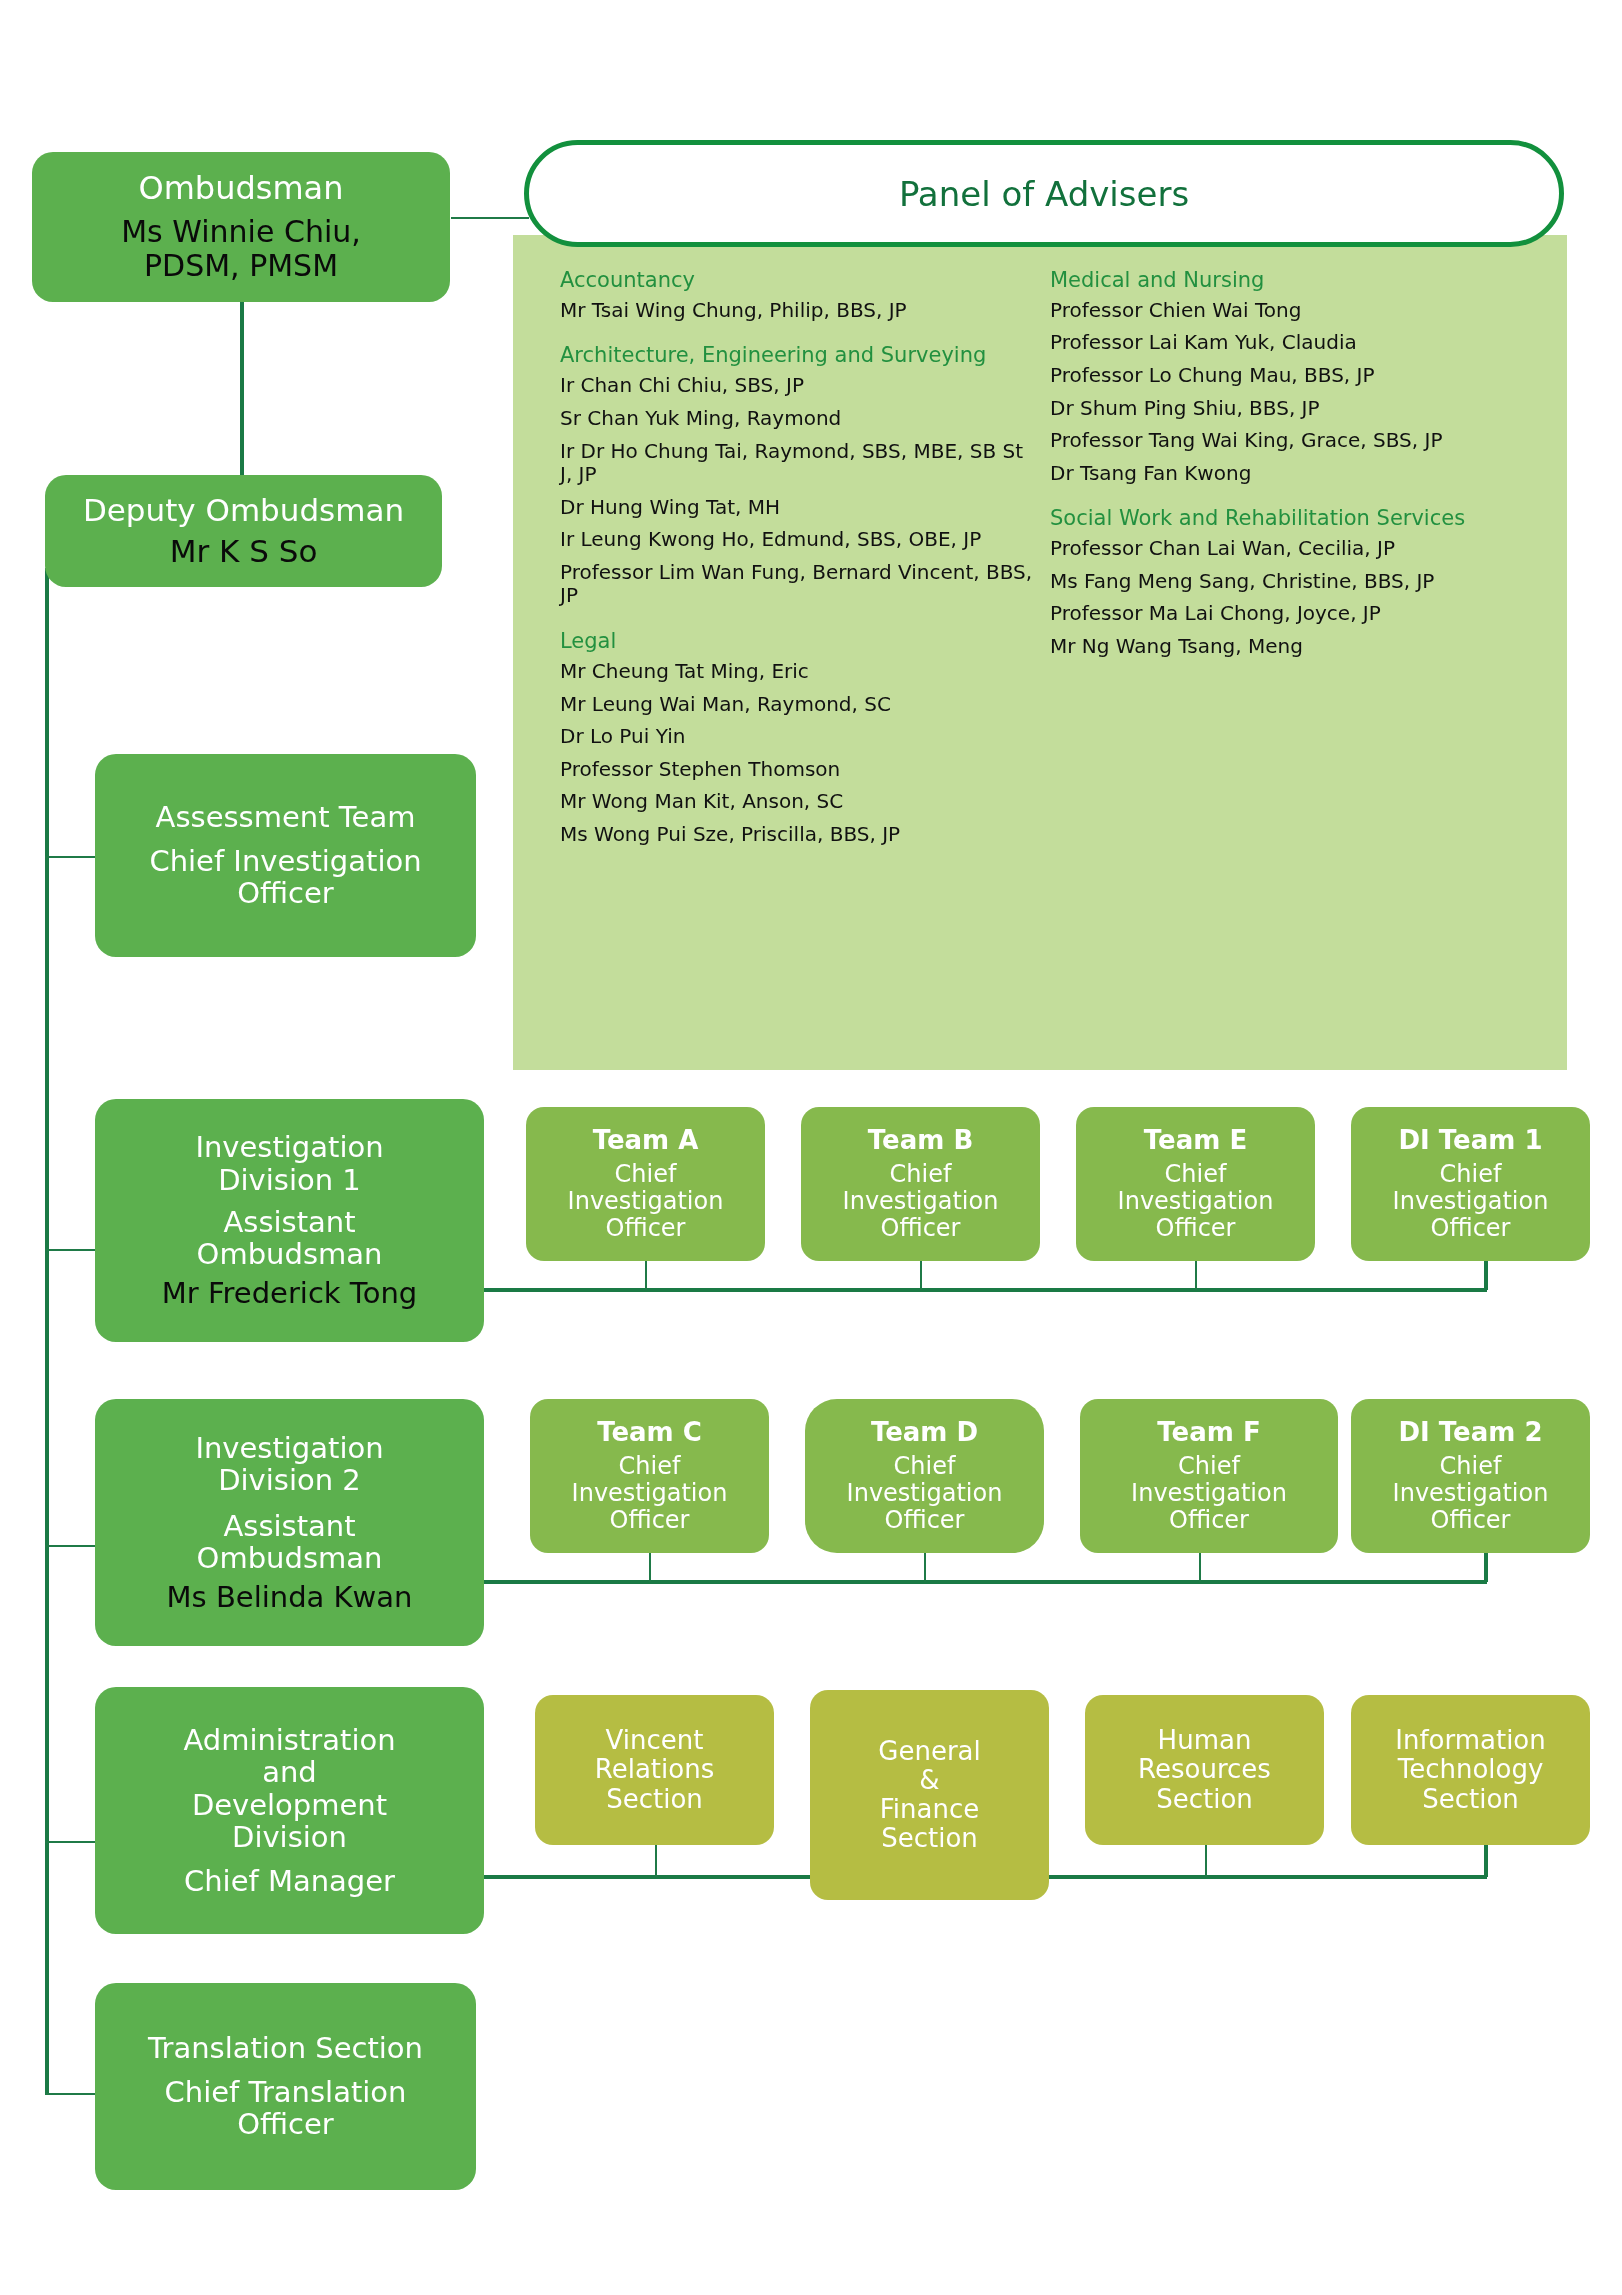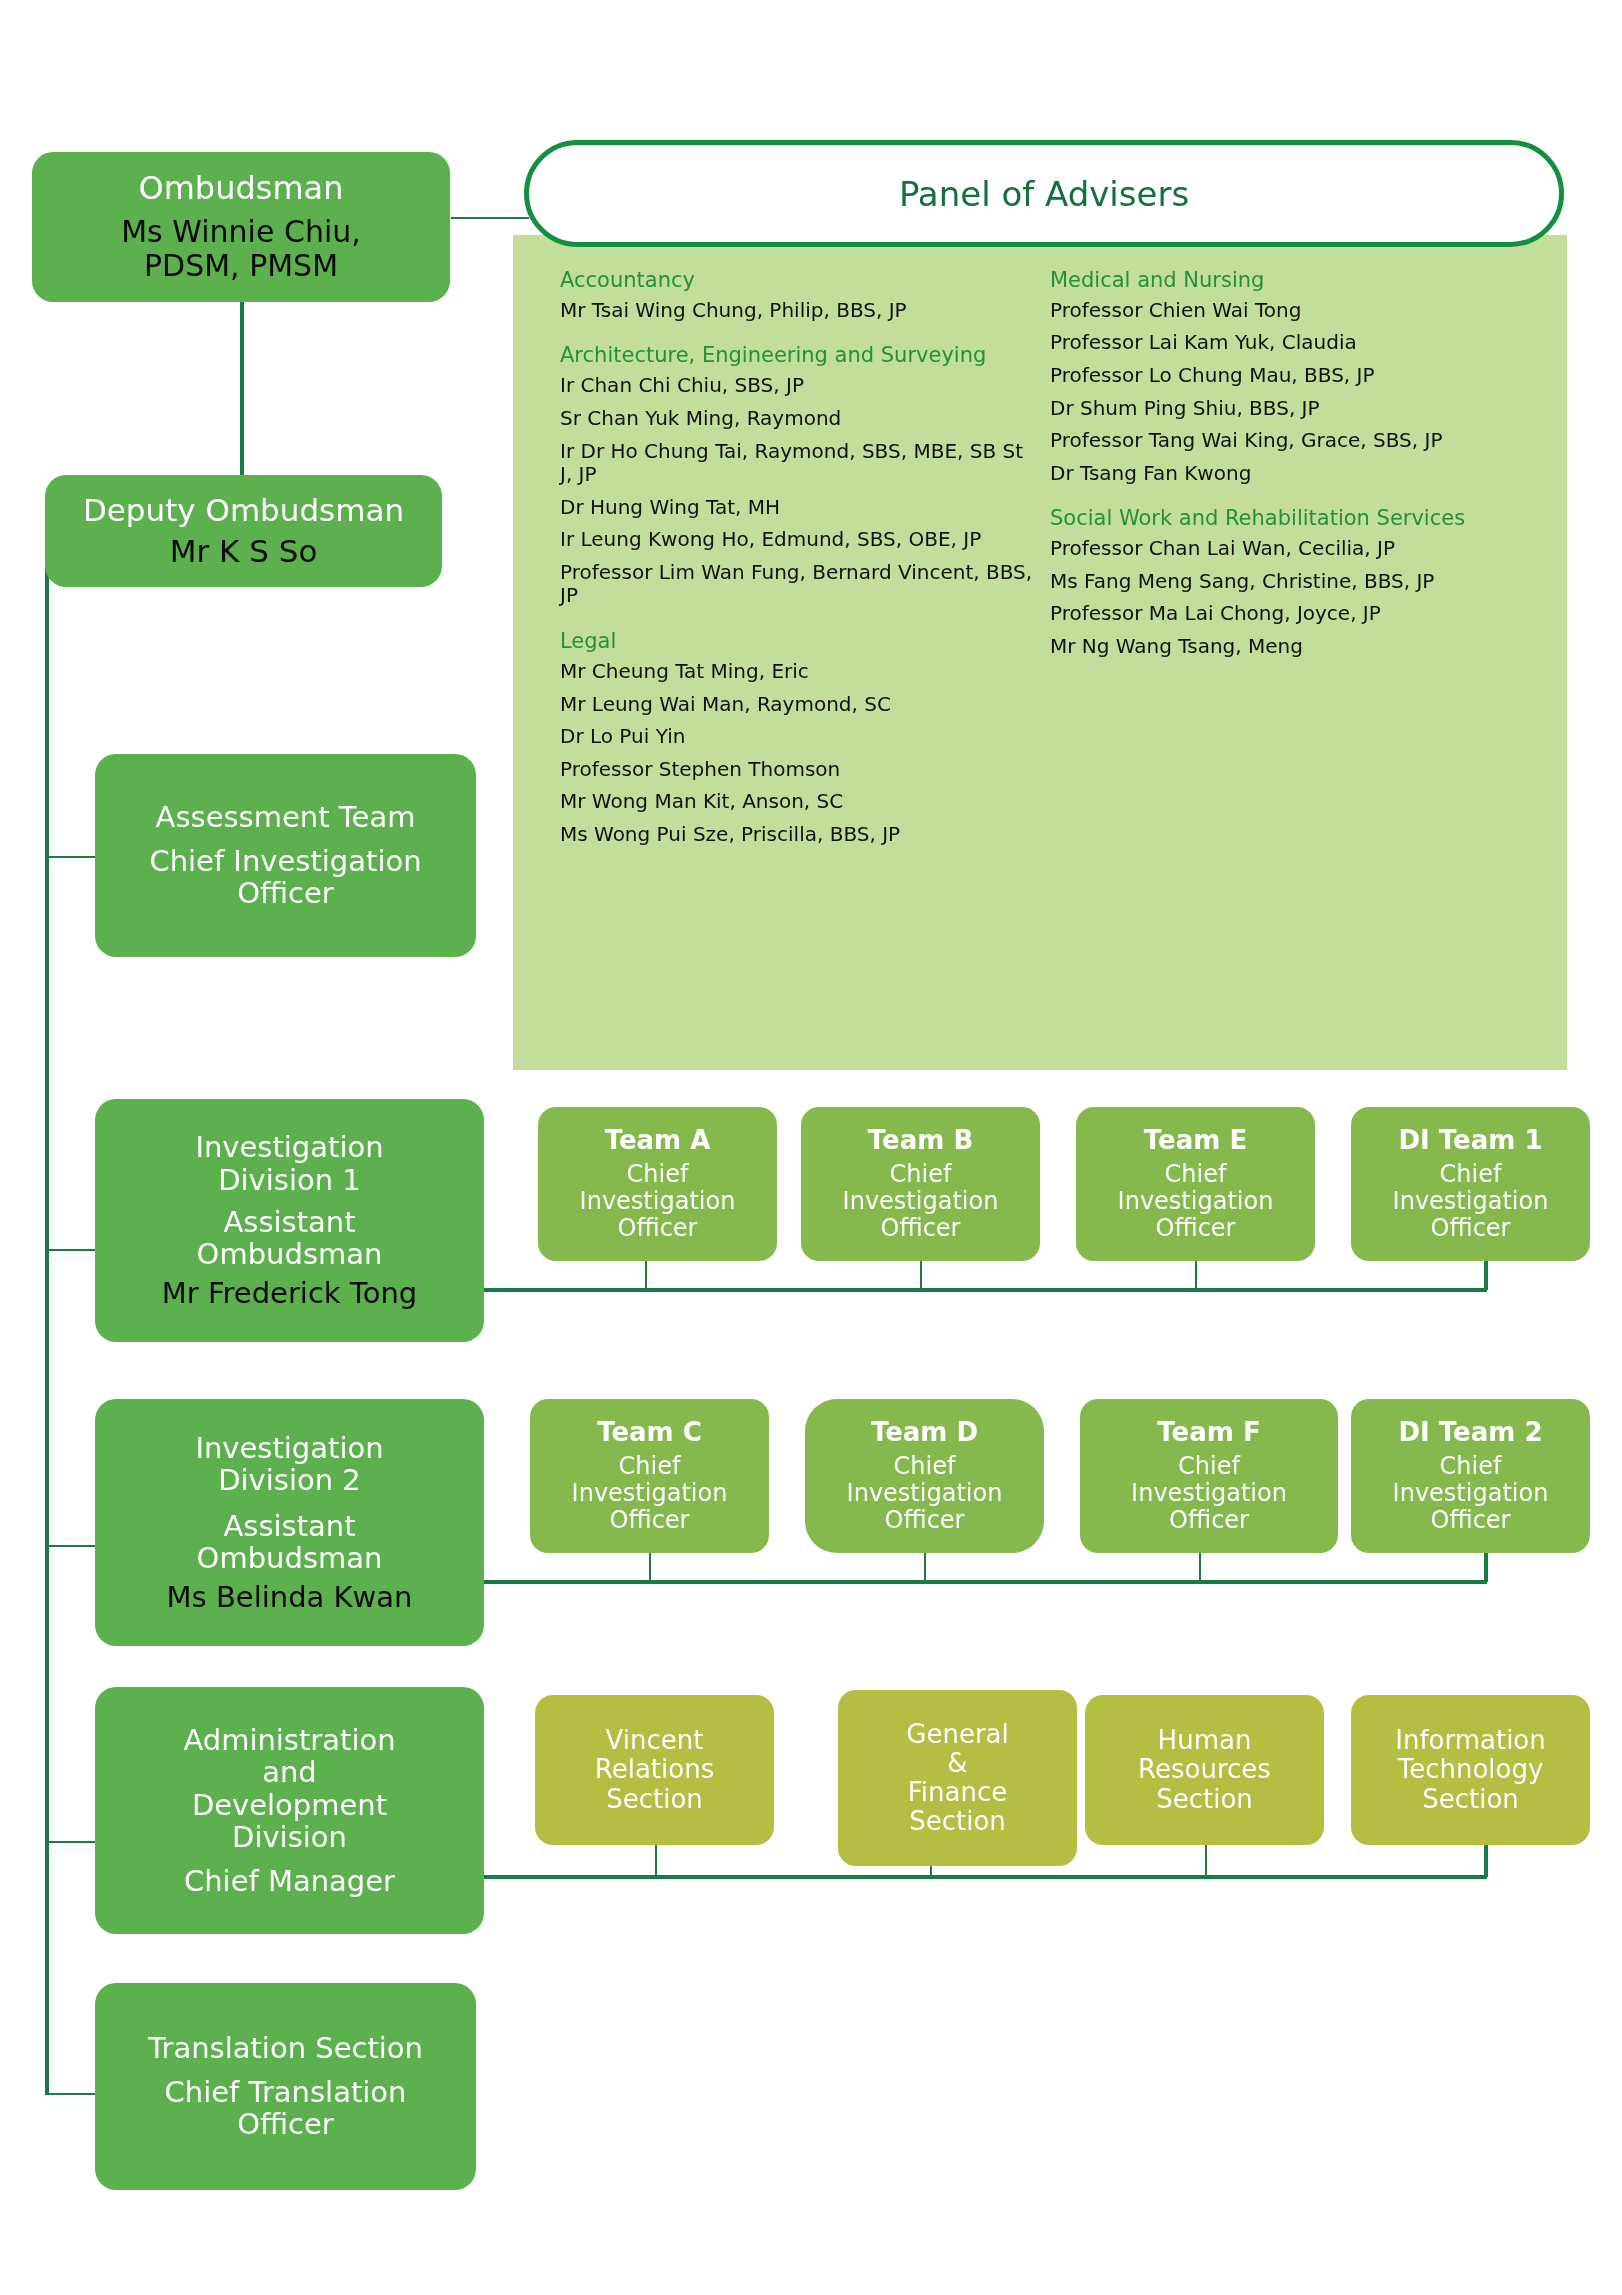--- a/index.html
+++ b/index.html
@@ -195,21 +195,21 @@
   </div>
 
   <div class="node green" style="left:95px; top:1099px; width:389px; height:243px; padding:4.9px 9.7px;">
     <span class="ln t-white" style="font-size:29px;">Investigation</span>
     <span class="ln t-white" style="font-size:29px;">Division 1</span>
     <span class="ln t-white" style="font-size:29px; margin-top:9.7px;">Assistant</span>
     <span class="ln t-white" style="font-size:29px;">Ombudsman</span>
     <span class="ln t-black" style="font-size:29px; margin-top:6.5px;">Mr Frederick Tong</span>
   </div>
 
-  <div class="node olive" style="left:538px; top:1107px; width:239px; height:154px; padding:4.9px 8px; border-radius:18px;">
+  <div class="node olive" style="left:526px; top:1107px; width:239px; height:154px; padding:4.9px 8px; border-radius:18px;">
     <span class="ln t-white bold" style="font-size:26px;">Team A</span>
     <span class="ln t-white" style="font-size:24px; margin-top:6.5px;">Chief</span>
     <span class="ln t-white" style="font-size:24px;">Investigation</span>
     <span class="ln t-white" style="font-size:24px;">Officer</span>
   </div>
 
   <div class="node olive" style="left:801px; top:1107px; width:239px; height:154px; padding:4.9px 8px; border-radius:18px;">
     <span class="ln t-white bold" style="font-size:26px;">Team B</span>
     <span class="ln t-white" style="font-size:24px; margin-top:6.5px;">Chief</span>
     <span class="ln t-white" style="font-size:24px;">Investigation</span>
@@ -273,21 +273,21 @@
     <span class="ln t-white" style="font-size:29px;">Division</span>
     <span class="ln t-white" style="font-size:29px; margin-top:11.4px;">Chief Manager</span>
   </div>
 
   <div class="node yellow" style="left:535px; top:1695px; width:239px; height:150px; padding:4.9px 8px; border-radius:18px;">
     <span class="ln t-white" style="font-size:26px;">Vincent</span>
     <span class="ln t-white" style="font-size:26px;">Relations</span>
     <span class="ln t-white" style="font-size:26px;">Section</span>
   </div>
 
-  <div class="node yellow" style="left:810px; top:1690px; width:239px; height:176px; padding:4.9px 8px; border-radius:18px;margin-left:28px;">
+  <div class="node yellow" style="left:810px; top:1690px; width:239px; height:210px; padding:4.9px 8px; border-radius:18px;">
     <span class="ln t-white" style="font-size:26px;">General</span>
     <span class="ln t-white" style="font-size:26px;">&amp;</span>
     <span class="ln t-white" style="font-size:26px;">Finance</span>
     <span class="ln t-white" style="font-size:26px;">Section</span>
   </div>
 
   <div class="node yellow" style="left:1085px; top:1695px; width:239px; height:150px; padding:4.9px 8px; border-radius:18px;">
     <span class="ln t-white" style="font-size:26px;">Human</span>
     <span class="ln t-white" style="font-size:26px;">Resources</span>
     <span class="ln t-white" style="font-size:26px;">Section</span>

